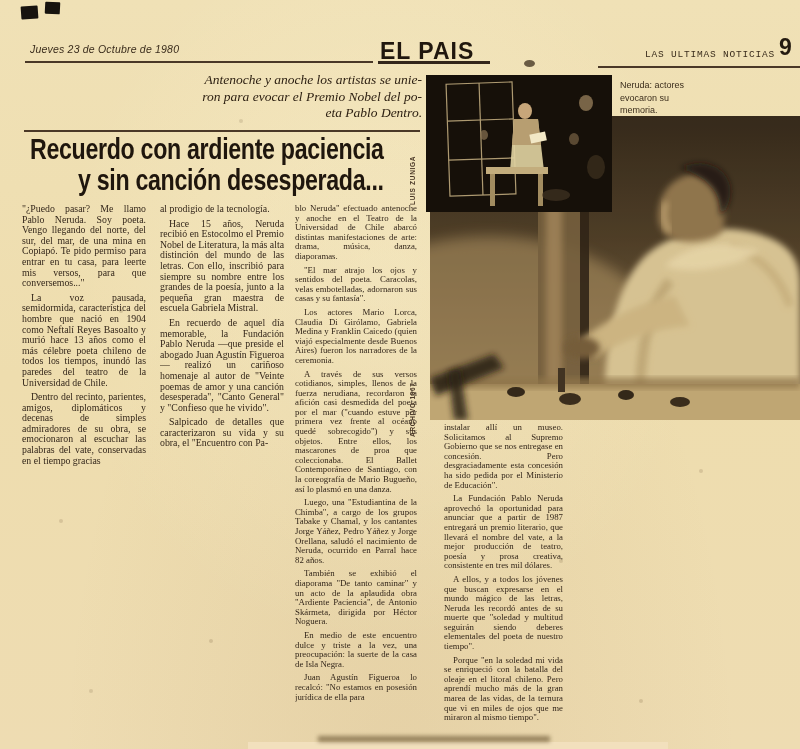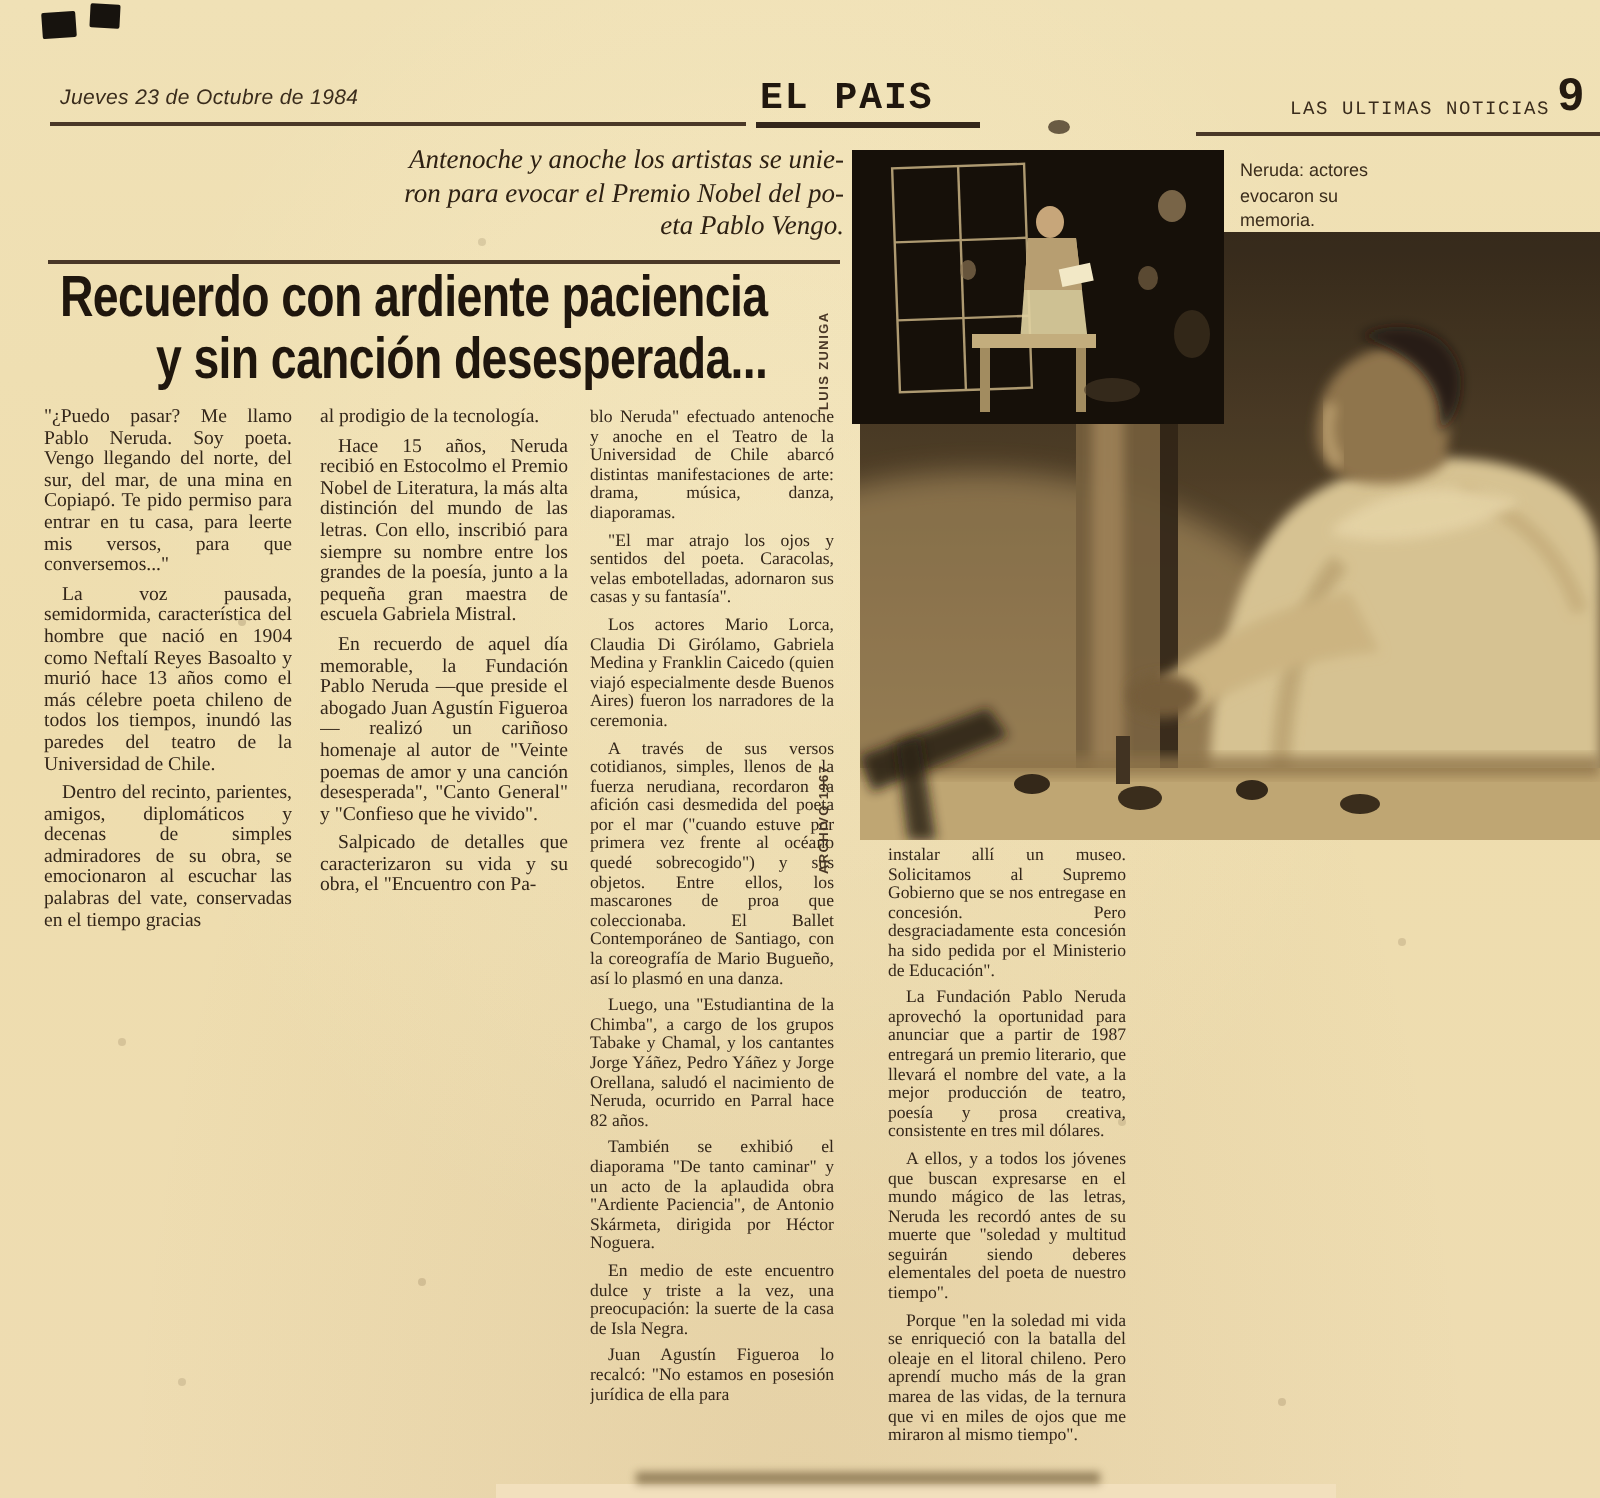--- a/index.html
+++ b/index.html
@@ -8,21 +8,21 @@
     position:relative;width:800px;height:749px;overflow:hidden;
     background:
       radial-gradient(ellipse at 48% 38%, rgba(255,248,220,0.30) 0%, rgba(255,248,220,0) 55%),
       radial-gradient(ellipse at 50% 105%, rgba(150,110,60,0.10) 0%, rgba(150,110,60,0) 60%),
       linear-gradient(180deg,#f0e1b6 0%,#eeddae 50%,#eedcb2 100%);
     font-family:"Liberation Serif", serif;color:#33261a;
   }
   .abs{position:absolute;}
   
   .date{left:30px;top:43px;font-family:"Liberation Sans",sans-serif;font-style:italic;font-size:10.5px;color:#3a2c1c;letter-spacing:0.2px;}
-  .paper-title{left:380px;top:38px;font-family:Liberation Mono, monospace;font-weight:bold;font-size:19px;letter-spacing:1px;color:#20170e;}
+  .paper-title{left:380px;top:38px;font-family:Liberation Sans, sans-serif;font-weight:bold;font-size:23px;letter-spacing:1px;color:#20170e;}
   .edition{left:600px;top:49px;width:175px;text-align:right;font-family:Liberation Mono, monospace;font-size:9.5px;letter-spacing:0.8px;color:#3a2c1c;}
   .page-number{left:779px;top:34px;font-family:"Liberation Sans",sans-serif;font-weight:bold;font-size:23px;color:#241a10;}
   .rule{background:#4a3827;}
   .rule-left{left:25px;top:61px;width:348px;height:2px;}
   .rule-center{left:378px;top:61px;width:112px;height:3px;background:#33261a;}
   .rule-right{left:598px;top:66px;width:202px;height:2px;}
   .rule-headline{left:24px;top:130px;width:396px;height:2px;}
   .chip{background:#17130e;border-radius:1px;}
   .chip1{left:21px;top:6px;width:17px;height:13px;transform:rotate(-4deg);}
   .chip2{left:45px;top:2px;width:15px;height:12px;transform:rotate(3deg);}
@@ -63,32 +63,32 @@
 </head>
 <body>
 
 <div class="page">
 
   <div class="abs chip chip1"></div>
   <div class="abs chip chip2"></div>
   <div class="abs speck"></div>
   <div class="abs noise"></div>
 
-  <div class="abs date">Jueves 23 de Octubre de 1984</div>
+  <div class="abs date">Jueves 23 de Octubre de 1980</div>
   <div class="abs paper-title">EL PAIS</div>
   <div class="abs edition">LAS ULTIMAS NOTICIAS</div>
   <div class="abs page-number">9</div>
   <div class="abs rule rule-left"></div>
   <div class="abs rule rule-center"></div>
   <div class="abs rule rule-right"></div>
 
   <div class="abs deck">
     <div>Antenoche y anoche los artistas se unie-</div>
     <div>ron para evocar el Premio Nobel del po-</div>
-    <div>eta Pablo Vengo.</div>
+    <div>eta Pablo Dentro.</div>
   </div>
 
   <div class="abs rule rule-headline"></div>
   <div class="abs headline">
     <div class="hl">Recuerdo con ardiente paciencia</div>
     <div class="hl">y sin canción desesperada...</div>
   </div>
 
   <div class="col col-a col1">
     <p class="cont">"¿Puedo pasar? Me llamo Pablo Neruda. Soy poeta. Vengo llegando del norte, del sur, del mar, de una mina en Copiapó. Te pido permiso para entrar en tu casa, para leerte mis versos, para que conversemos..."</p>

